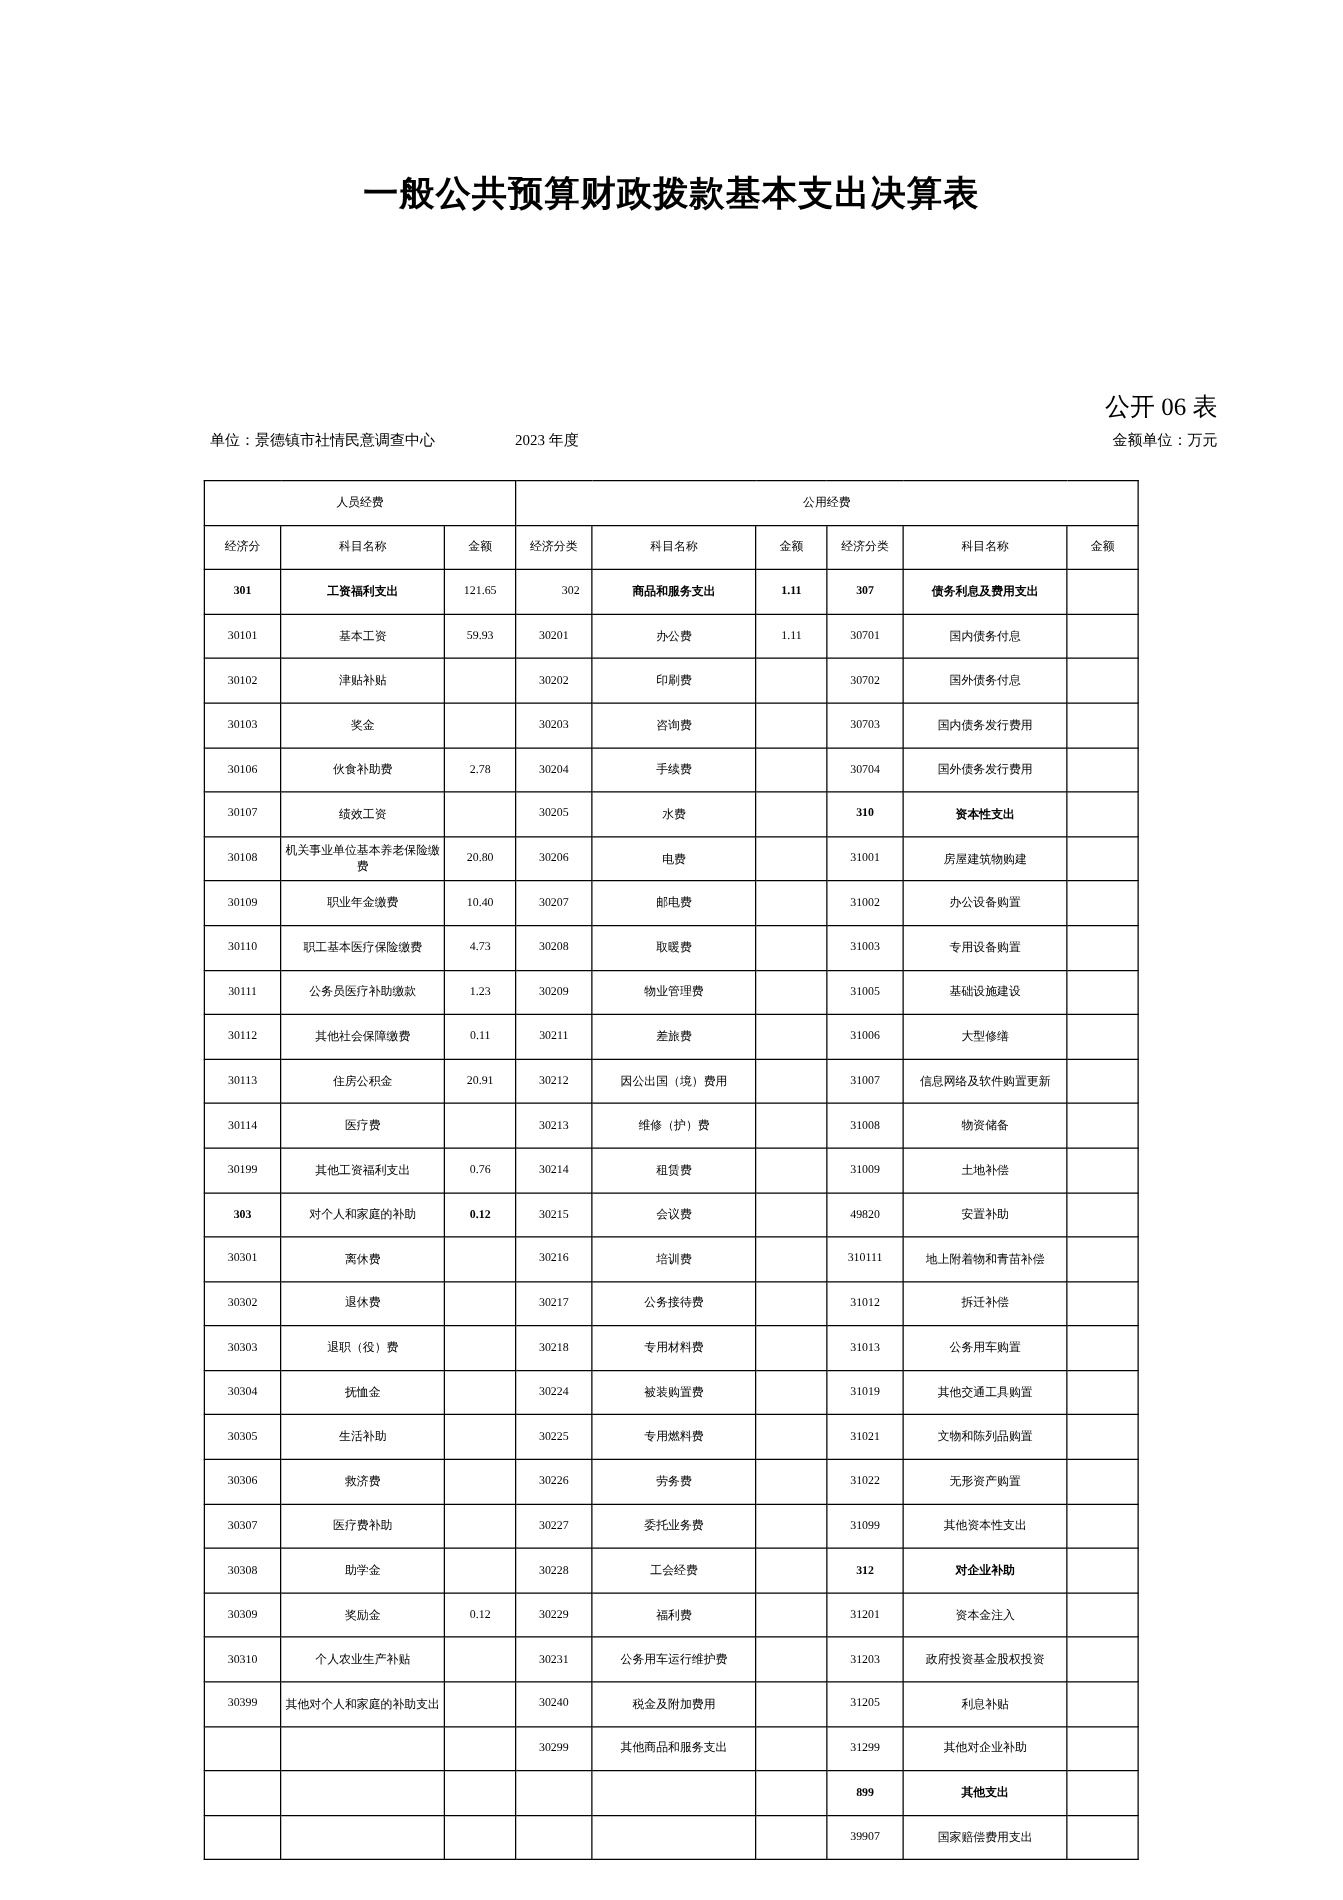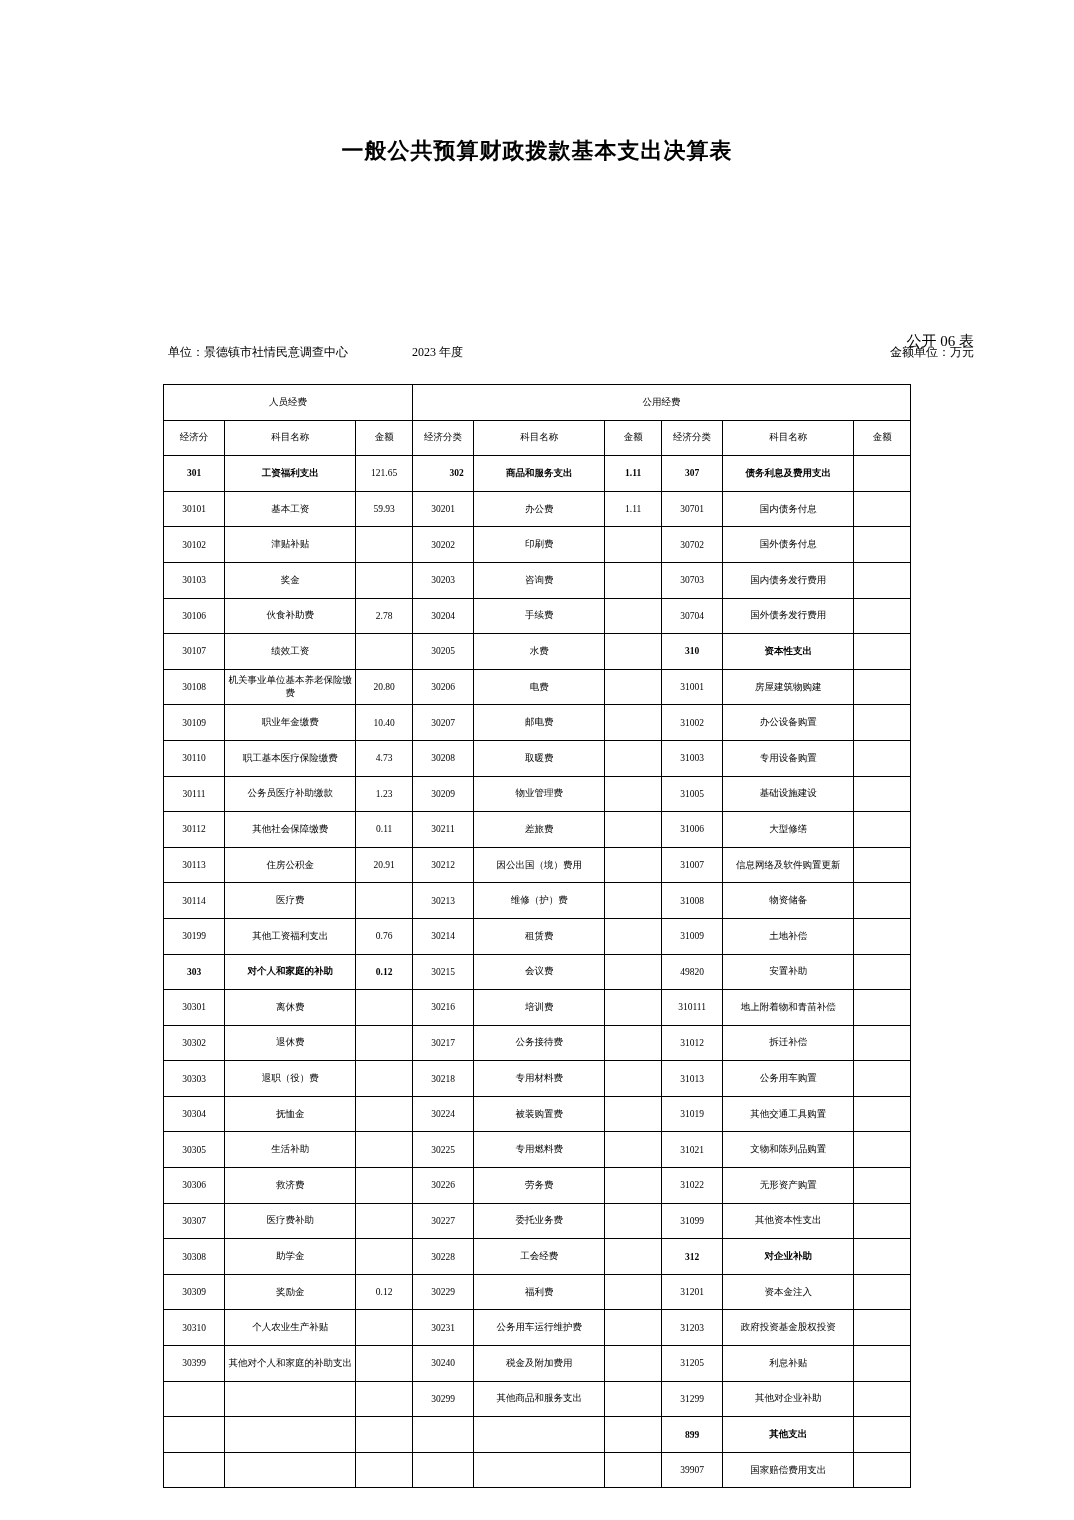--- a/index.html
+++ b/index.html
@@ -16,31 +16,31 @@
   }
   .page {
     position: relative;
     width: 1074px;
     height: 1520px;
     box-sizing: border-box;
     padding: 0;
   }
   .doc-title {
     text-align: center;
-    font-size: 22px;
+    font-size: 28px;
     font-weight: bold;
     letter-spacing: 1px;
     margin-top: 136px;
     font-family: "Liberation Serif", "DejaVu Serif", serif;
   }
   .sheet-no {
     position: absolute;
     right: 100px;
-    top: 196px;
-    font-size: 15px;
+    top: 176px;
+    font-size: 20px;
   }
   .meta-row {
     position: absolute;
     left: 168px;
     right: 100px;
     top: 208px;
     font-size: 12px;
     display: flex;
     align-items: baseline;
     text-align: center;
@@ -126,21 +126,21 @@
         <td>经济分类</td>
         <td>科目名称</td>
         <td>金额</td>
       </tr>
     </tbody>
     <tbody id="rows-body">
         <tr>
           <td class="code-cell" style="font-weight: bold;">301</td>
           <td class="name-cell" style="font-weight: bold;">工资福利支出</td>
           <td class="amt-cell" style="font-weight: normal;">121.65</td>
-          <td class="code-cell" style="font-weight: bold; padding-left: 27px;">302</td>
+          <td class="code-cell" style="font-weight: normal; padding-left: 27px;">302</td>
           <td class="name-cell" style="font-weight: bold;">商品和服务支出</td>
           <td class="amt-cell" style="font-weight: bold;">1.11</td>
           <td class="code-cell" style="font-weight: bold;">307</td>
           <td class="name-cell" style="font-weight: bold;">债务利息及费用支出</td>
           <td class="amt-cell" style="font-weight: bold;"></td>
         </tr>
         <tr>
           <td class="code-cell">30101</td>
           <td class="name-cell">基本工资</td>
           <td class="amt-cell">59.93</td>
@@ -278,21 +278,21 @@
           <td class="amt-cell">0.76</td>
           <td class="code-cell">30214</td>
           <td class="name-cell">租赁费</td>
           <td class="amt-cell"></td>
           <td class="code-cell">31009</td>
           <td class="name-cell">土地补偿</td>
           <td class="amt-cell"></td>
         </tr>
         <tr>
           <td class="code-cell" style="font-weight: bold;">303</td>
-          <td class="name-cell" style="font-weight: bold;">对个人和家庭的补助</td>
+          <td class="name-cell" style="font-weight: normal;">对个人和家庭的补助</td>
           <td class="amt-cell" style="font-weight: bold;">0.12</td>
           <td class="code-cell">30215</td>
           <td class="name-cell">会议费</td>
           <td class="amt-cell"></td>
           <td class="code-cell">49820</td>
           <td class="name-cell">安置补助</td>
           <td class="amt-cell"></td>
         </tr>
         <tr>
           <td class="code-cell">30301</td>

